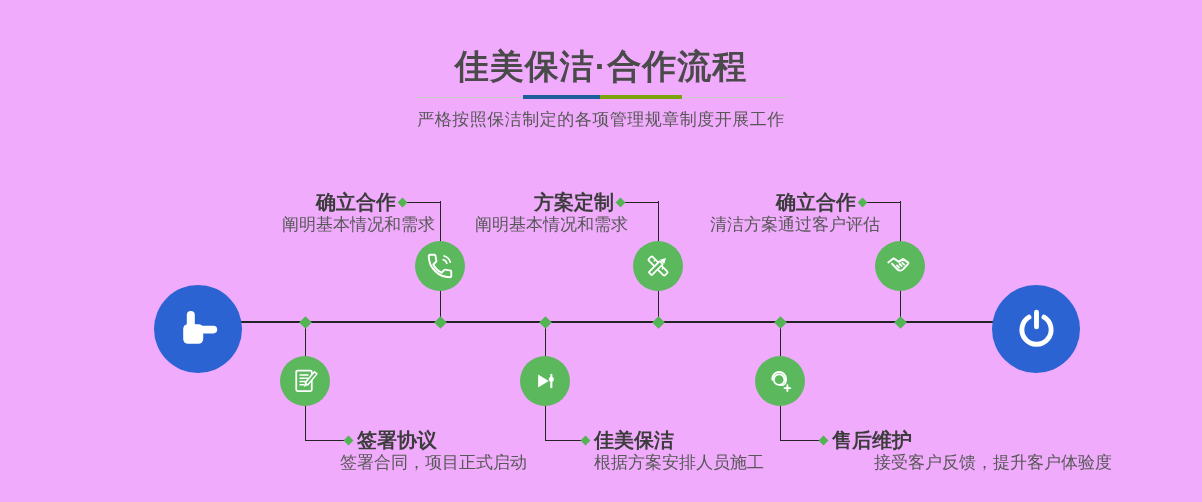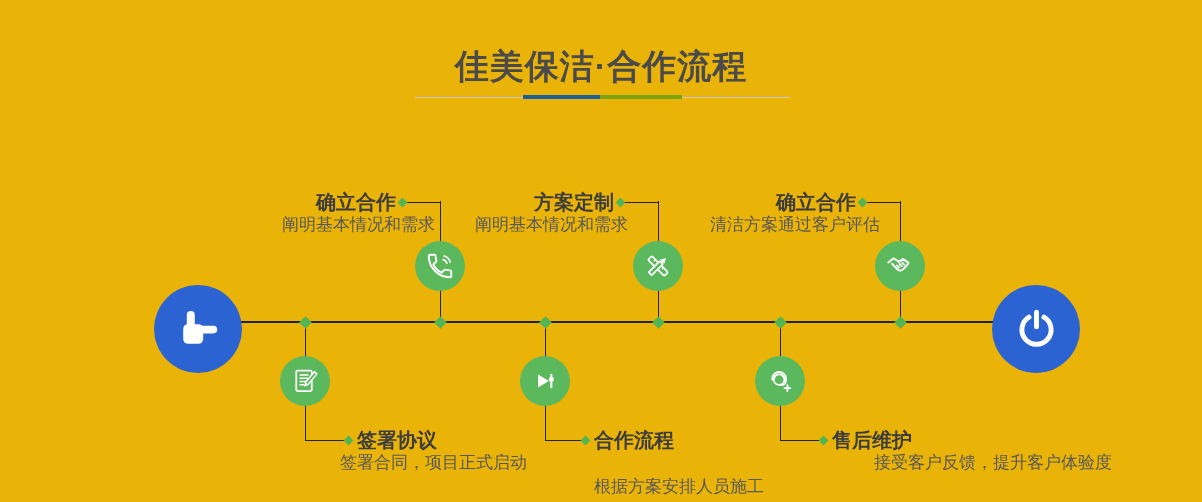--- a/index.html
+++ b/index.html
@@ -1,17 +1,17 @@
 <!DOCTYPE html>
 <html><head>
 <meta charset="utf-8">
 <style>
   html,body{margin:0;padding:0;background:#fff;}
   .canvas{
-    position:relative;width:1202px;height:502px;background:#eab308;
+    position:relative;width:1202px;height:502px;background:#f0abfc;
     font-family:"Liberation Sans","DejaVu Sans",sans-serif;overflow:hidden;
   }
   
   .page-title{
     position:absolute;left:0;right:0;top:44px;text-align:center;
     font-size:34px;font-weight:700;color:#4a4a4a;letter-spacing:1px;
   }
   .divider-gray{position:absolute;left:415px;top:97px;width:375px;height:1px;background:#c9c9c9;}
   .divider-accent{position:absolute;top:95px;height:4px;}
   .accent-blue{left:523px;width:77px;background:#1d5f9d;}
@@ -48,20 +48,21 @@
 </style>
 </head>
 <body>
 
 <div class="canvas">
 
   <div class="page-title">佳美保洁·合作流程</div>
   <div class="divider-gray"></div>
   <div class="divider-accent accent-blue"></div>
   <div class="divider-accent accent-green"></div>
+  <div class="page-subtitle">严格按照保洁制定的各项管理规章制度开展工作</div>
 
   <div class="line hline" style="left:198px;top:321px;width:838px;"></div>
 
   <div class="bcircle" style="left:154px;top:285px;">
     <svg width="48" height="48" viewBox="0 0 24 24">
       <g fill="#ffffff">
         <rect x="4.6" y="9.6" width="10" height="9.8" rx="2.4"></rect>
         <rect x="10" y="10.4" width="11.6" height="3.8" rx="1.9"></rect>
         <rect x="6.4" y="3" width="4" height="9" rx="2"></rect>
       </g>
@@ -154,22 +155,22 @@
     <div class="line hline" style="left:545px;top:439.5px;width:38px;"></div>
     <div class="diamond sm" style="left:581.5px;top:436.5px;"></div>
     <div class="diamond lg" style="left:540.5px;top:317.5px;"></div>
     <div class="gcircle" style="left:520px;top:356px;">
       <svg width="30" height="30" viewBox="0 0 24 24">
         <path d="M6.5 6.8v10.4L15 12z" fill="#ffffff"></path>
         <rect x="16.2" y="6.2" width="1.7" height="11.6" rx="0.85" fill="#ffffff"></rect>
         <circle cx="17.05" cy="10.6" r="2" fill="#ffffff"></circle>
       </svg>
     </div>
-    <div class="step-title" style="left:594px;top:430px;">合作流程</div>
-    <div class="step-desc" style="left:594px;top:454px;margin-top:24px;">根据方案安排人员施工</div>
+    <div class="step-title" style="left:594px;top:430px;">佳美保洁</div>
+    <div class="step-desc" style="left:594px;top:454px;">根据方案安排人员施工</div>
   </div>
 
   <div>
     <div class="line vline" style="left:779.5px;top:321px;height:119px;"></div>
     <div class="line hline" style="left:780px;top:439.5px;width:40px;"></div>
     <div class="diamond sm" style="left:819.5px;top:436.5px;"></div>
     <div class="diamond lg" style="left:775.5px;top:317.5px;"></div>
     <div class="gcircle" style="left:755px;top:356px;">
       <svg width="30" height="30" viewBox="0 0 24 24">
         <circle cx="11.3" cy="10.9" r="4.2" fill="none" stroke="#ffffff" stroke-width="1.4"></circle>

